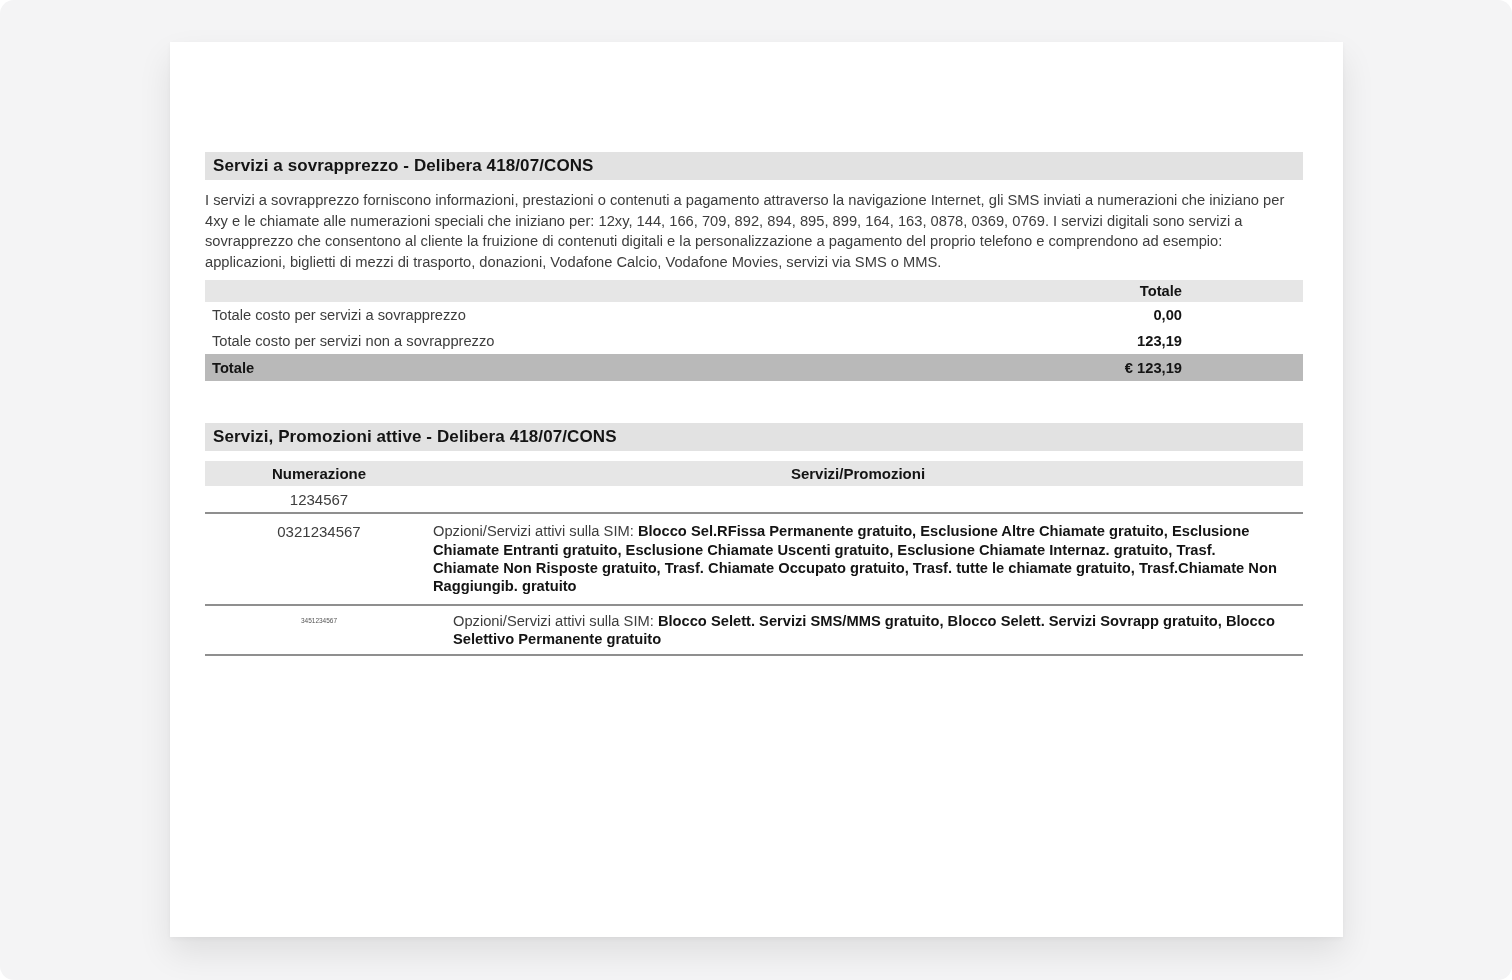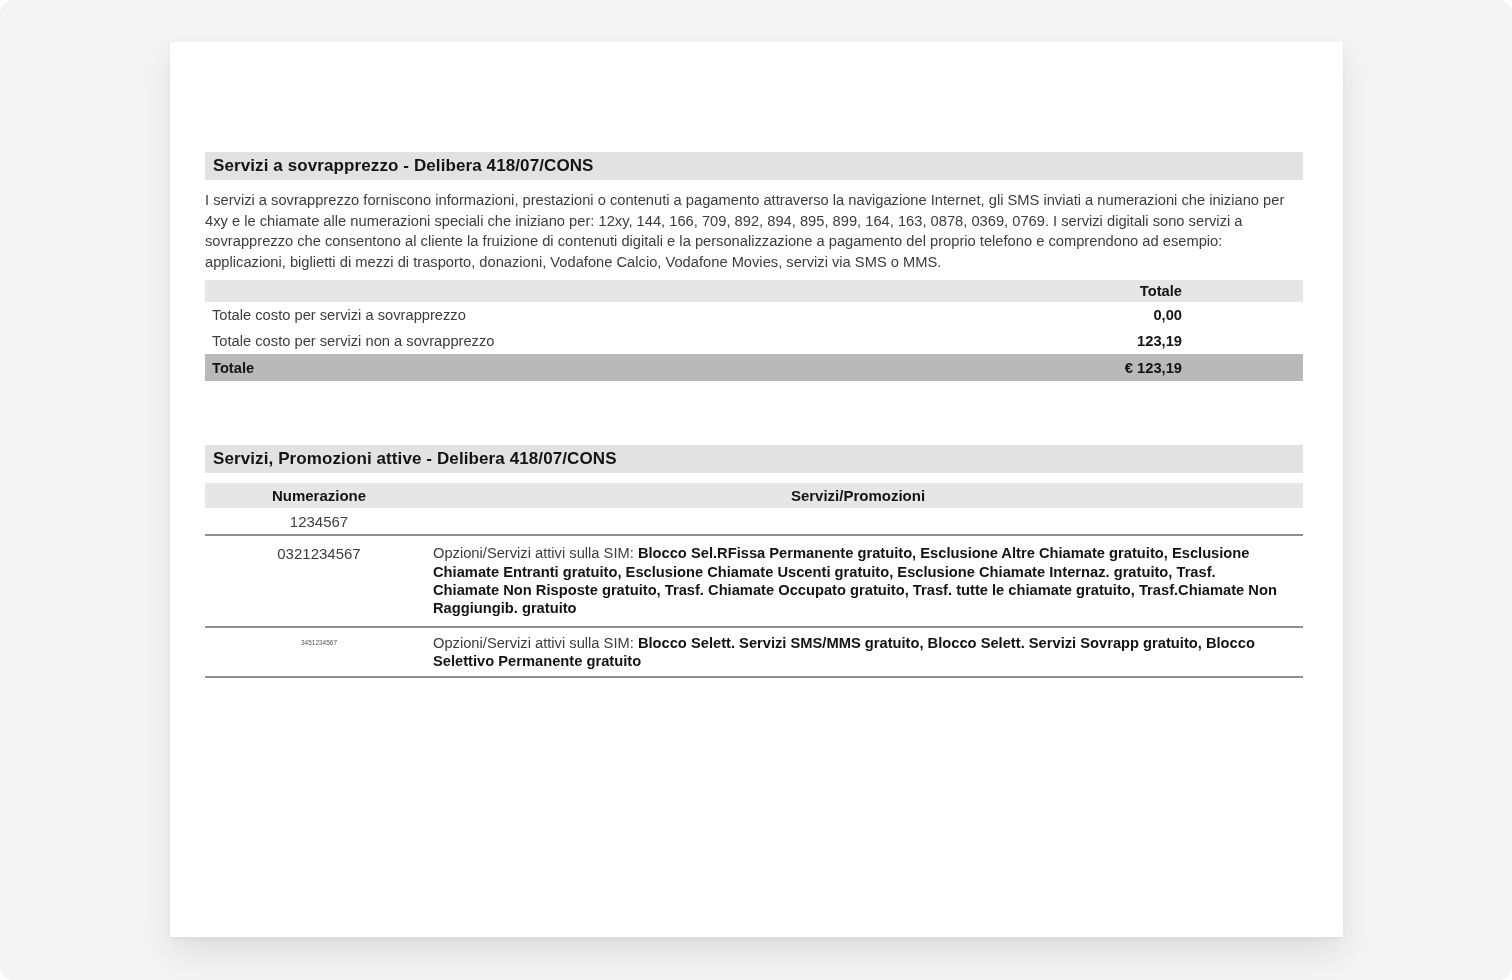--- a/index.html
+++ b/index.html
@@ -23,21 +23,21 @@
 
   .sec-header {
     height: 28px; line-height: 28px;
     background: var(--header_bar_bg, #e2e2e2);
     color: var(--heading_text, #141414);
     font-size: 17px; font-weight: bold;
     padding-left: 8px;
     letter-spacing: 0.1px;
   }
   .sec-header.first { margin-top: 110px; }
-  .sec-header.second { margin-top: 64px; }
+  .sec-header.second { margin-top: 42px; }
 
   .desc {
     margin: 10px 0 8px 0;
     font-size: 14.7px; line-height: 20.6px;
     color: var(--body_text, #3d3d3d);
   }
 
   
   .t1-head, .t1-row, .t1-total { display: flex; align-items: center; }
   .t1-head {
@@ -79,21 +79,21 @@
   .t2-row .t2-col1 {
     font-size: 15px; color: var(--body_text, #3d3d3d);
   }
   .t2-row .t2-col1.tiny { font-size: 6.5px; color: #555555; }
   .t2-row .t2-col2 {
     font-size: 14.7px; line-height: 18.3px;
     color: var(--body_text, #3d3d3d);
   }
   .t2-row.r1 { padding: 5px 0 4px; }
   .t2-row.r2 { padding: 8px 0 8px; }
-  .t2-row.r3 { padding: 6px 0 6px; }
+  .t2-row.r3 { padding: 6px 0 6px; gap: 20px; }
   .t2-row.r1 .t2-col1 { padding-top: 0; }
   .t2-row.r2 .t2-col1 { padding-top: 1px; }
   .t2-row.r3 .t2-col1 { padding-top: 5px; }
   .bold-seg { font-weight: bold; color: var(--heading_text, #141414); text-align: right; }
 </style>
 </head>
 <body>
 
 <div class="backdrop"></div>
 

